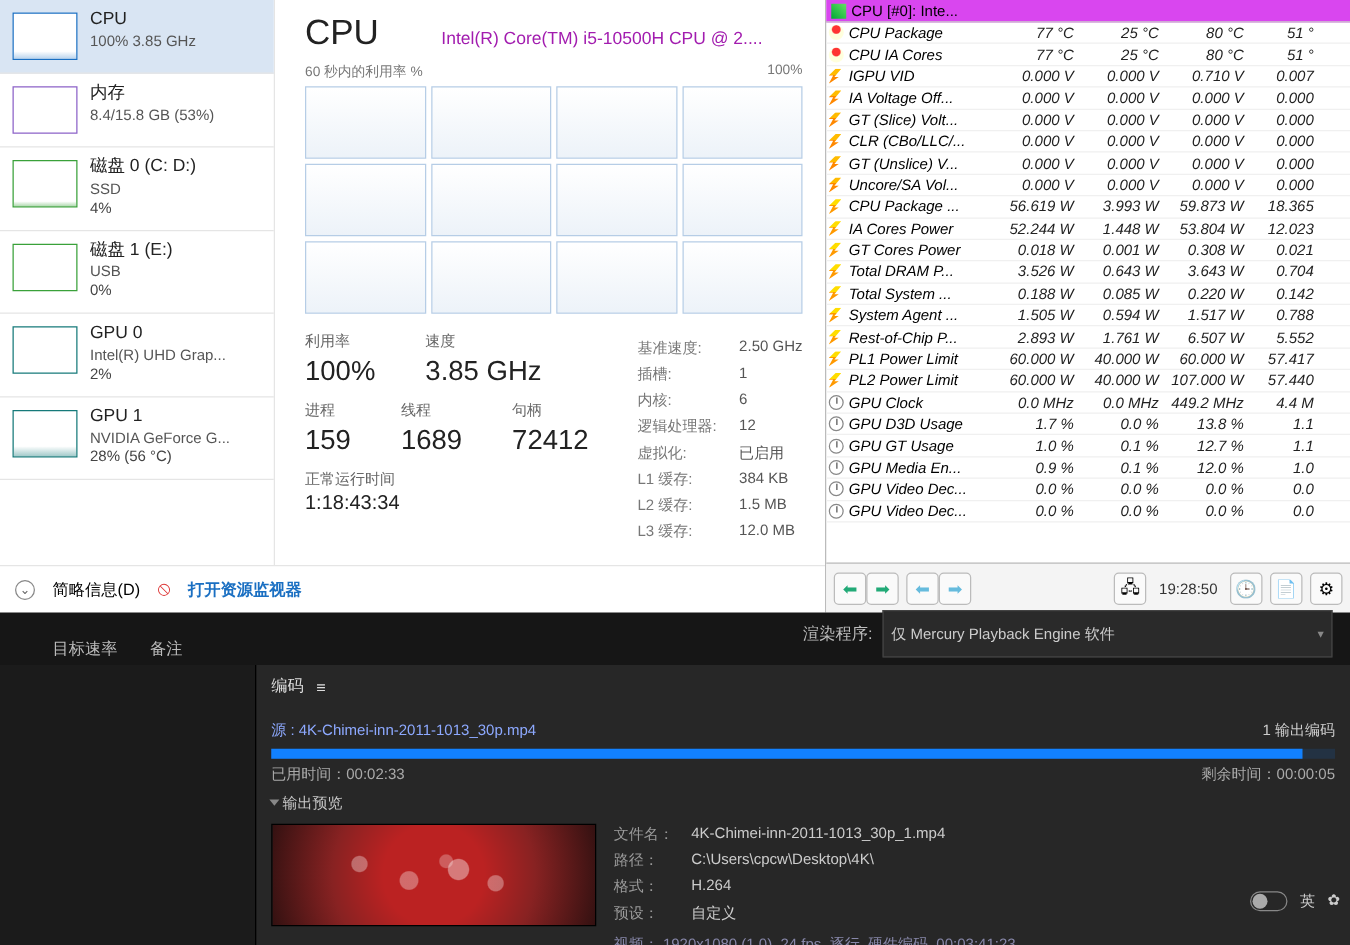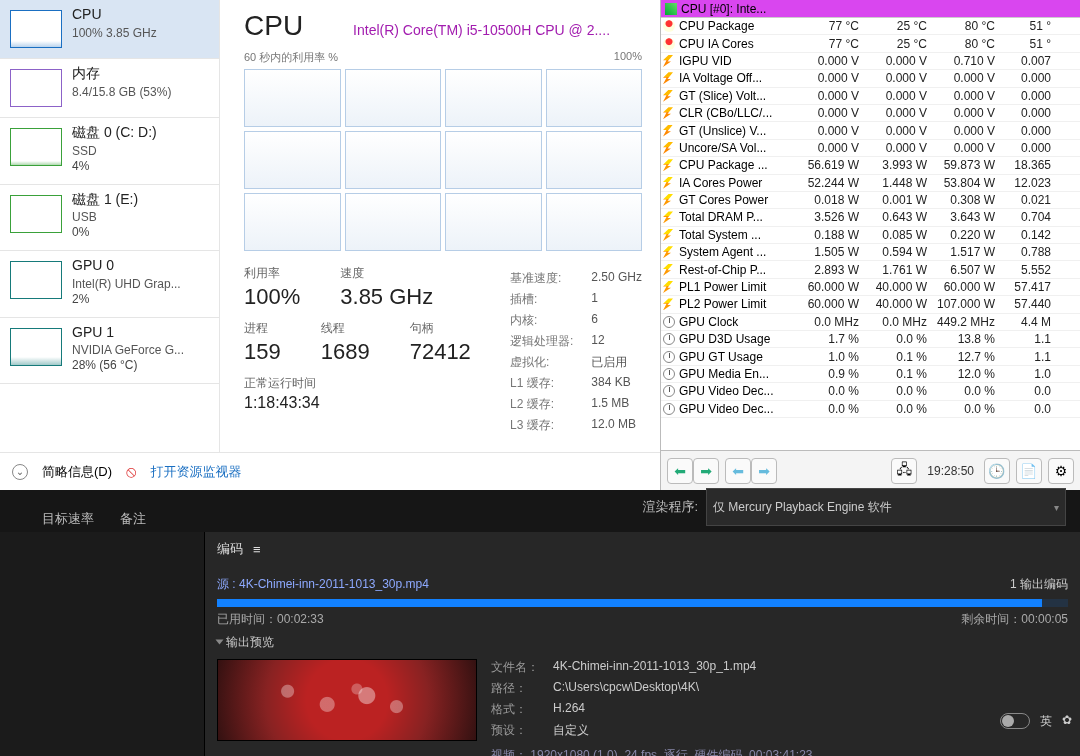--- a/index.html
+++ b/index.html
@@ -32,29 +32,29 @@
   .cpu-grid { display:grid; grid-template-columns:repeat(4,1fr); gap:4px; margin-top:4px; }
   .cpu-cell { height:58px; border:1px solid #b6cde6; background:linear-gradient(to top, rgba(182,205,230,.25), #fff); }
   .tm-stats { display:flex; gap:40px; margin-top:14px; font-size:12px; color:#666; }
   .tm-stats .big { font-size:22px; color:#222; }
   .tm-stats .col { display:flex; flex-direction:column; gap:2px; }
   .tm-stats2 { display:flex; gap:40px; margin-top:10px; }
   .tm-right { position:absolute; right:18px; top:270px; display:grid; grid-template-columns:auto auto; column-gap:18px; row-gap:4px; font-size:12px; color:#555; }
   .tm-right .lbl { color:#777; }
 
   .tm-footer { height: 38px; border-top:1px solid #e5e5e5; display:flex; align-items:center; gap:14px; padding:0 12px; font-size:13px; }
-  .tm-footer a { color:#1a6fc2; text-decoration:none; }
+  .tm-footer a { color:#1a6fc2; text-decoration:none;font-weight:bold; }
   .circ { display:inline-flex; width:16px; height:16px; border:1px solid #888; border-radius:50%; align-items:center; justify-content:center; font-size:10px; color:#666; }
 
   
   .hwi { position:absolute; left:660px; top:0; right:0; height:490px; border-left:1px solid #bbb; background:#fff; display:flex; flex-direction:column; font-size:12px; }
   .hwi-hdr { height:18px; background:#d946ef; border-bottom:1px solid #ccc; display:flex; align-items:center; padding-left:4px; }
   .hwi-hdr .chip-ic { width:12px; height:12px; background:linear-gradient(45deg,#0a3,#6d6); margin-right:4px; }
   .hwi-body { flex:1; overflow:hidden; }
-  .hwi-row { display:grid; grid-template-columns: 16px 116px 68px 68px 68px 56px; align-items:center; height:17.4px; padding-left:2px; border-bottom:1px solid #f0f0f0; }
+  .hwi-row { display:grid; grid-template-columns: 16px 116px 68px 68px 68px 56px; align-items:center; height:17.4px; padding-left:2px; border-bottom:1px solid #f0f0f0;font-style:italic; }
   .hwi-row .lbl { white-space:nowrap; overflow:hidden; text-overflow:ellipsis; }
   .hwi-row .c  { text-align:right; padding-right:4px; color:#222; }
   .ic-temp { width:12px; height:12px; display:inline-block; border-radius:6px; background:radial-gradient(circle at 50% 30%, #f33 3px, #ffd 4px);}
   .ic-volt { width:10px; height:12px; display:inline-block; background:linear-gradient(180deg,#fb0 40%, #f80 40%); clip-path:polygon(55% 0,100% 0,45% 55%,80% 55%,0 100%,35% 45%,0 45%);}
   .ic-watt { width:10px; height:12px; display:inline-block; background:linear-gradient(180deg,#fd0 40%, #f90 40%); clip-path:polygon(55% 0,100% 0,45% 55%,80% 55%,0 100%,35% 45%,0 45%);}
   .ic-clk  { width:12px; height:12px; display:inline-block; border:1px solid #888; border-radius:50%; position:relative;}
   .ic-clk::after { content:""; position:absolute; left:5px; top:1px; width:1px; height:5px; background:#555;}
   .hwi-tool { height:40px; border-top:1px solid #bbb; display:flex; align-items:center; gap:6px; padding:0 6px; background:#f4f4f4;}
   .hwi-tool .btn { width:26px; height:26px; border:1px solid #bbb; border-radius:4px; background:#fafafa; display:flex; align-items:center; justify-content:center; font-size:14px; }
   .hwi-tool .twin { display:flex; }

